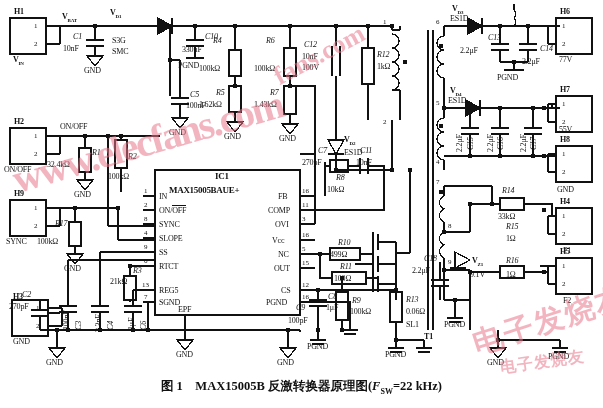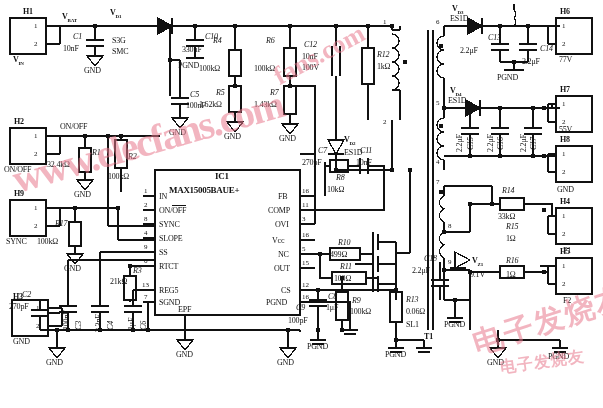--- a/index.html
+++ b/index.html
@@ -351,21 +351,21 @@
       <circle cx="470" cy="272" r="2.2"></circle>
       <circle cx="444" cy="270" r="2.2"></circle>
       <circle cx="455" cy="300" r="2.2"></circle>
       <circle cx="444" cy="108" r="2.2"></circle>
       <circle cx="444" cy="232" r="2.2"></circle>
       <circle cx="498" cy="340" r="2.2"></circle>
     </g>
   </g>
 </svg>
 
-<div class="lbl b" style="left:23px;top:7px">H1</div>
+<div class="lbl b" style="left:14px;top:7px">H1</div>
 <div class="pin" style="left:34px;top:22px">1</div>
 <div class="pin" style="left:34px;top:40px">2</div>
 <div class="lbl b" style="left:13px;top:55px">V<sub style="font-size:5px">IN</sub></div>
 <div class="lbl b" style="left:62px;top:12px">V<sub style="font-size:5px">BAT</sub></div>
 
 <div class="lbl ital" style="left:73px;top:32px">C1</div>
 <div class="lbl" style="left:63px;top:44px">10nF</div>
 <div class="lbl" style="left:84px;top:66px">GND</div>
 
 <div class="lbl b" style="left:110px;top:8px">V<sub style="font-size:5px">D1</sub></div>
@@ -568,14 +568,19 @@
 <div class="lbl b" style="left:560px;top:247px">H5</div>
 <div class="pin" style="left:562px;top:262px">1</div>
 <div class="pin" style="left:562px;top:280px">2</div>
 <div class="lbl" style="left:563px;top:296px">F2</div>
 
 <div class="wm" id="wm1">www.elecfans.com</div>
 <div class="wm" id="wm2">fans.com</div>
 <div class="wm" id="wm3">电子发烧友</div>
 <div class="wm" id="wm4">电子发烧友</div>
 
-
+<div class="caption">
+  <span>图 1</span>
+  &nbsp;&nbsp;
+  <span>MAX15005B 反激转换器原理图</span><span>(<i>F</i><sub style="font-size:8px">SW</sub>=22 kHz)</span>
 </div>
 
+</div>
+
 </body></html>

